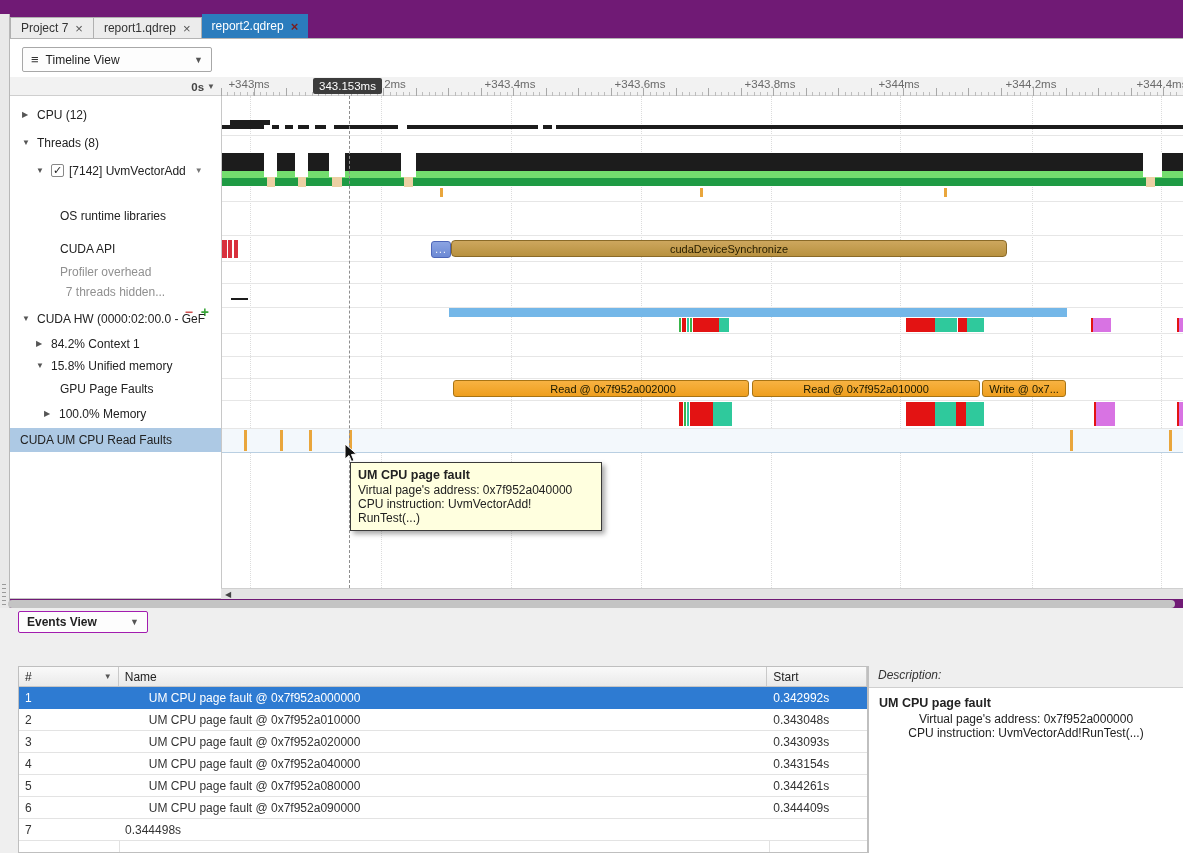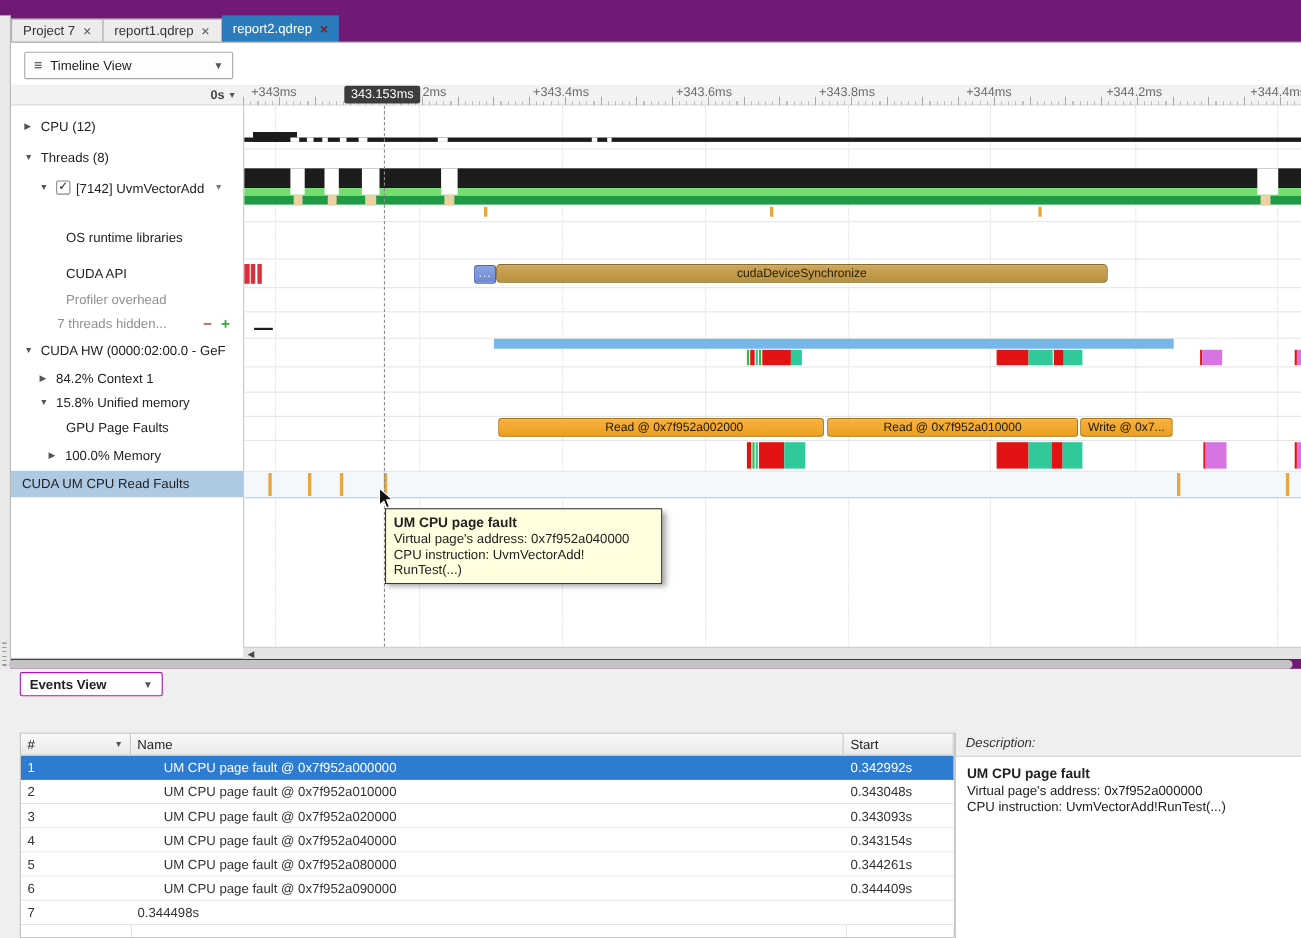--- a/index.html
+++ b/index.html
@@ -95,21 +95,21 @@
   .ev-row { position:relative; display:flex; height:22px; border-bottom:1px solid #e3e3e3;
     background:#fff; color:#333; z-index:1; }
   .ev-row.selected { background:#2e7bd2; color:#fff; border-bottom-color:#2e7bd2; }
   .ev-cell { display:flex; align-items:center; padding:0 6px; overflow:hidden; white-space:nowrap; }
   .ev-cell.name { padding-left:30px; }
   .desc-sep { position:absolute; left:868px; top:58px; width:1px; height:187px; background:#c0c0c0; }
   .desc-label { position:absolute; left:878px; top:60px; color:#333;font-style:italic; }
   .desc-panel { position:absolute; left:869px; top:79px; width:314px; height:166px;
     background:#fff; border-top:1px solid #cfcfcf; padding:8px 10px; }
   .desc-title { font-weight:bold; font-size:12.5px; margin-bottom:2px; }
-  .desc-line { font-size:12px; color:#222; line-height:1.2; }
+  .desc-line { font-size:12px; color:#222; line-height:1.2;text-align:center; }
   
   .tooltip { position:absolute; left:350px; top:462px; width:252px; z-index:50;
     background:#ffffdf; border:1px solid #3a3a3a; box-shadow:3px 3px 5px rgba(0,0,0,.35);
     padding:5px 7px; }
   .tooltip .tt-title { font-weight:bold; font-size:12.5px; margin-bottom:1px; }
   .tooltip .tt-line { font-size:12px; line-height:1.17; }
   .cursor { position:absolute; left:344px; top:444px; z-index:60; }
 </style>
 </head>
 <body>
@@ -176,21 +176,21 @@
         </div>
         <div class="side-item" style="top: 111px; padding-left: 50px;">
           <span class="lbl">OS runtime libraries</span>
         </div>
         <div class="side-item" style="top: 144px; padding-left: 50px;">
           <span class="lbl">CUDA API</span>
         </div>
         <div class="side-item dim" style="top: 167px; padding-left: 50px;">
           <span class="lbl">Profiler overhead</span>
         </div>
-        <div class="side-item dim" style="top: 189px; padding-left: 42px;">
+        <div class="side-item dim" style="top: 189px;  flex-direction: column;">
           <span class="lbl">7 threads hidden...</span>
           <span class="hctl">
             <span class="minus">−</span>
             <span class="plus">+</span>
           </span>
         </div>
         <div class="side-item" style="top: 214px; padding-left: 12px;">
           <span class="tri">▼</span>
           <span class="lbl">CUDA HW (0000:02:00.0 - GeF</span>
         </div>

